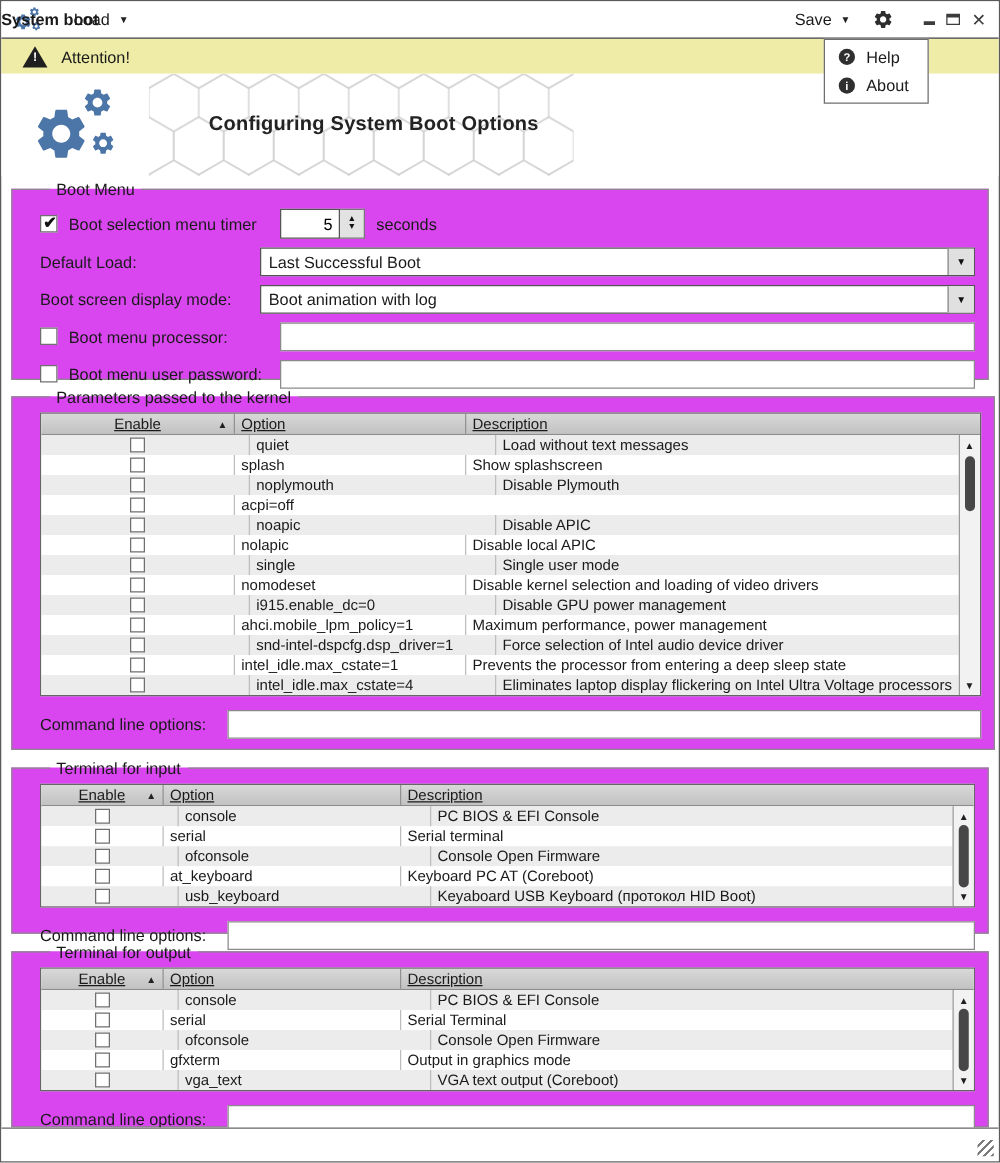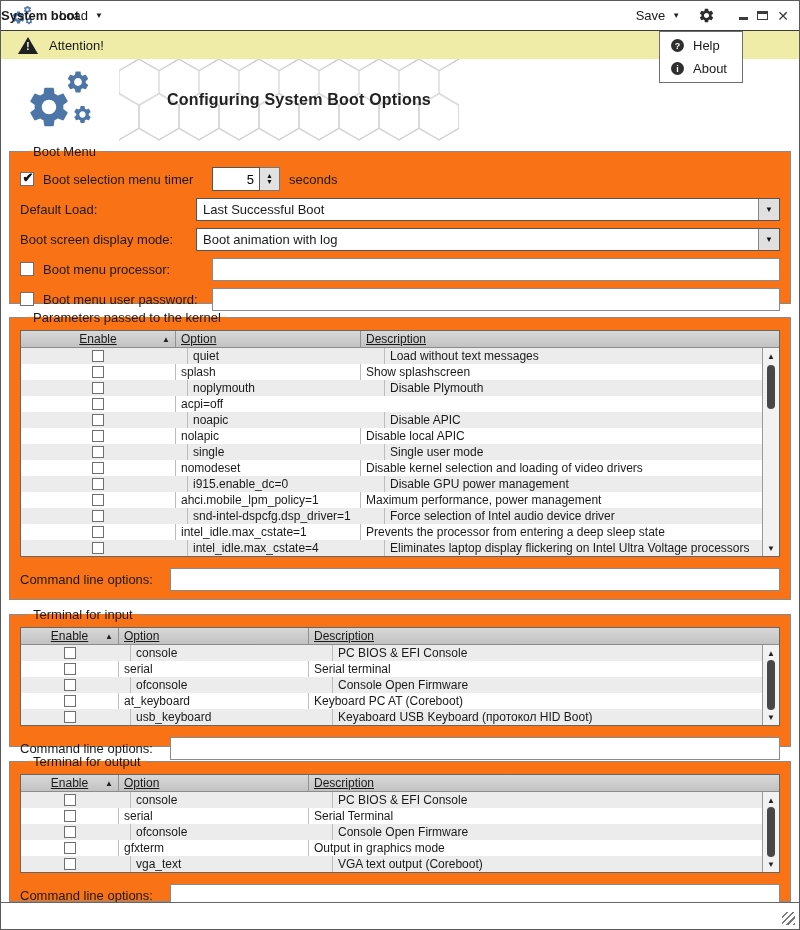--- a/index.html
+++ b/index.html
@@ -32,21 +32,21 @@
   .app-menu-item { display:flex; align-items:center; gap:9px; padding:4px 4px 4px 11px; cursor:default; }
   .mi-circle { width:13px; height:13px; min-width:13px; border-radius:50%; background:#2f2f2f; color:#fff;
     font-size:9px; font-weight:bold; display:flex; align-items:center; justify-content:center; }
   
   .app-header { height:82px; position:relative; background:#fff; }
   .hexband { position:absolute; left:118px; top:0; width:340px; height:82px; }
   .logo-svg { position:absolute; left:24px; top:8px; }
   .header-title { position:absolute; left:121px; top:50%; transform:translateY(-50%);
     font-weight:bold; font-size:16px; color:#222; letter-spacing:.2px;margin-left:45px; }
   
-  fieldset { border:1px solid #8a8a8a; margin:0 8px; padding:2px 10px 8px 10px; background:#f97316; }
+  fieldset { border:1px solid #8a8a8a; margin:0 8px; padding:2px 10px 8px 22px; background:#d946ef; }
   legend { padding:0 5px; margin-left:8px; font-size:13px; color:#1a1a1a; }
   .fs-boot { margin-top:3px; height:160px; }
   .fs-params { margin-top:6px; height:290px; }
   .fs-in { margin-top:7px; height:140px; }
   .fs-out { margin-top:7px; height:148px; }
   
   .brow { display:flex; align-items:center; margin-top:6px; height:24px; }
   .cb { width:14px; height:14px; min-width:14px; border:1px solid #6f6f6f; background:#fff;
     display:inline-flex; align-items:center; justify-content:center; font-size:13px; line-height:1; }
   .cb .ck { transform:translate(1px,-2px); color:#111; font-weight:bold; }

